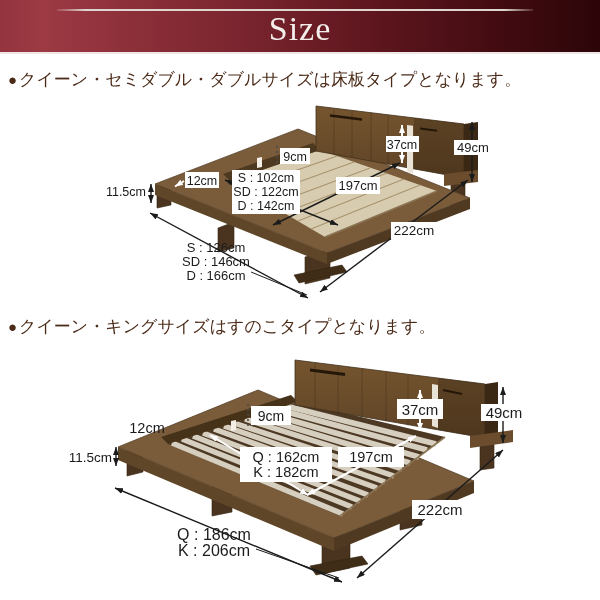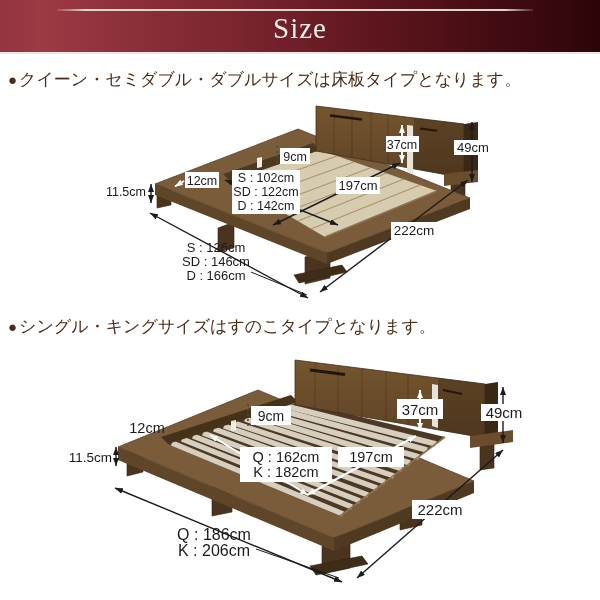--- a/index.html
+++ b/index.html
@@ -5,21 +5,21 @@
   html,body{margin:0;padding:0;}
   body{width:600px;height:600px;position:relative;background:#ffffff;overflow:hidden;
        font-family:"Liberation Sans","DejaVu Sans",sans-serif;}
   
   .header{position:absolute;left:0;top:0;width:600px;height:52px;
     background:linear-gradient(90deg,#93343e 0%,#9d3a44 7%,#8c2f39 22%,#7c2630 38%,#5f161e 62%,#440c12 82%,#2c0508 100%);
     border-bottom:2px solid #efe6e6;}
   .header-rule{position:absolute;left:57px;top:9px;width:476px;height:2px;
     background:linear-gradient(90deg,rgba(221,214,208,.15),#ddd6d0 6%,#ddd6d0 94%,rgba(221,214,208,.15));}
   .header-title{position:absolute;left:0;top:14px;width:600px;text-align:center;
-    color:#f3eeea;font-family:"Liberation Serif","DejaVu Serif",serif;font-size:29px;line-height:29px;letter-spacing:1px;}
+    color:#f3eeea;font-family:"Liberation Serif","DejaVu Serif",serif;font-size:34px;line-height:29px;letter-spacing:1px;}
   
   .note{position:absolute;left:8px;width:584px;color:#4b2b18;
     font-family:"Liberation Serif","DejaVu Serif",serif;font-size:17px;line-height:24px;white-space:nowrap;}
   .note .bullet{font-size:15px;margin-right:2px;}
   
   .diag{position:absolute;left:0;}
   text.dim{fill:#1b1b1b;font-family:"Liberation Sans","DejaVu Sans",sans-serif;}
   .s12{font-size:12.5px;} .s13{font-size:13px;} .s135{font-size:13.5px;}
   .s14{font-size:14px;} .s145{font-size:14.5px;} .s15{font-size:15px;} .s16{font-size:16px;}
   .dimline{stroke:#1b1b1b;stroke-width:1.4;fill:none;}
@@ -136,21 +136,21 @@
     <text class="dim s135" x="414" y="140" text-anchor="middle">222cm</text>
 
     <path class="dimline" d="M150,118 308,203" marker-start="url(#ab1)" marker-end="url(#ab1)"></path>
     <text class="dim s13" x="216" y="157" text-anchor="middle">S : 126cm</text>
     <text class="dim s13" x="216" y="171" text-anchor="middle">SD : 146cm</text>
     <text class="dim s13" x="216" y="185" text-anchor="middle">D : 166cm</text>
     <path class="thin" d="M251,177 307,200"></path>
   </g>
 </svg>
 
-<div class="note" style="top:315px"><span class="bullet">●</span><span>シングル・キングサイズはすのこタイプとなります。</span></div>
+<div class="note" style="top:315px"><span class="bullet">●</span><span>クイーン・キングサイズはすのこタイプとなります。</span></div>
 
 <svg class="diag" style="top:340px" width="600" height="260" viewBox="0 0 600 260">
   <defs>
     <marker id="ab2" markerWidth="10" markerHeight="8" refX="8" refY="3" orient="auto-start-reverse" markerUnits="userSpaceOnUse">
         <path d="M0,0L8,3L0,6Z" fill="#1b1b1b"></path>
       </marker>
     <marker id="aw2" markerWidth="10" markerHeight="8" refX="8" refY="3" orient="auto-start-reverse" markerUnits="userSpaceOnUse">
         <path d="M0,0L8,3L0,6Z" fill="#ffffff"></path>
       </marker>
     <linearGradient id="hb2" x1="0" y1="0" x2="0" y2="1">

